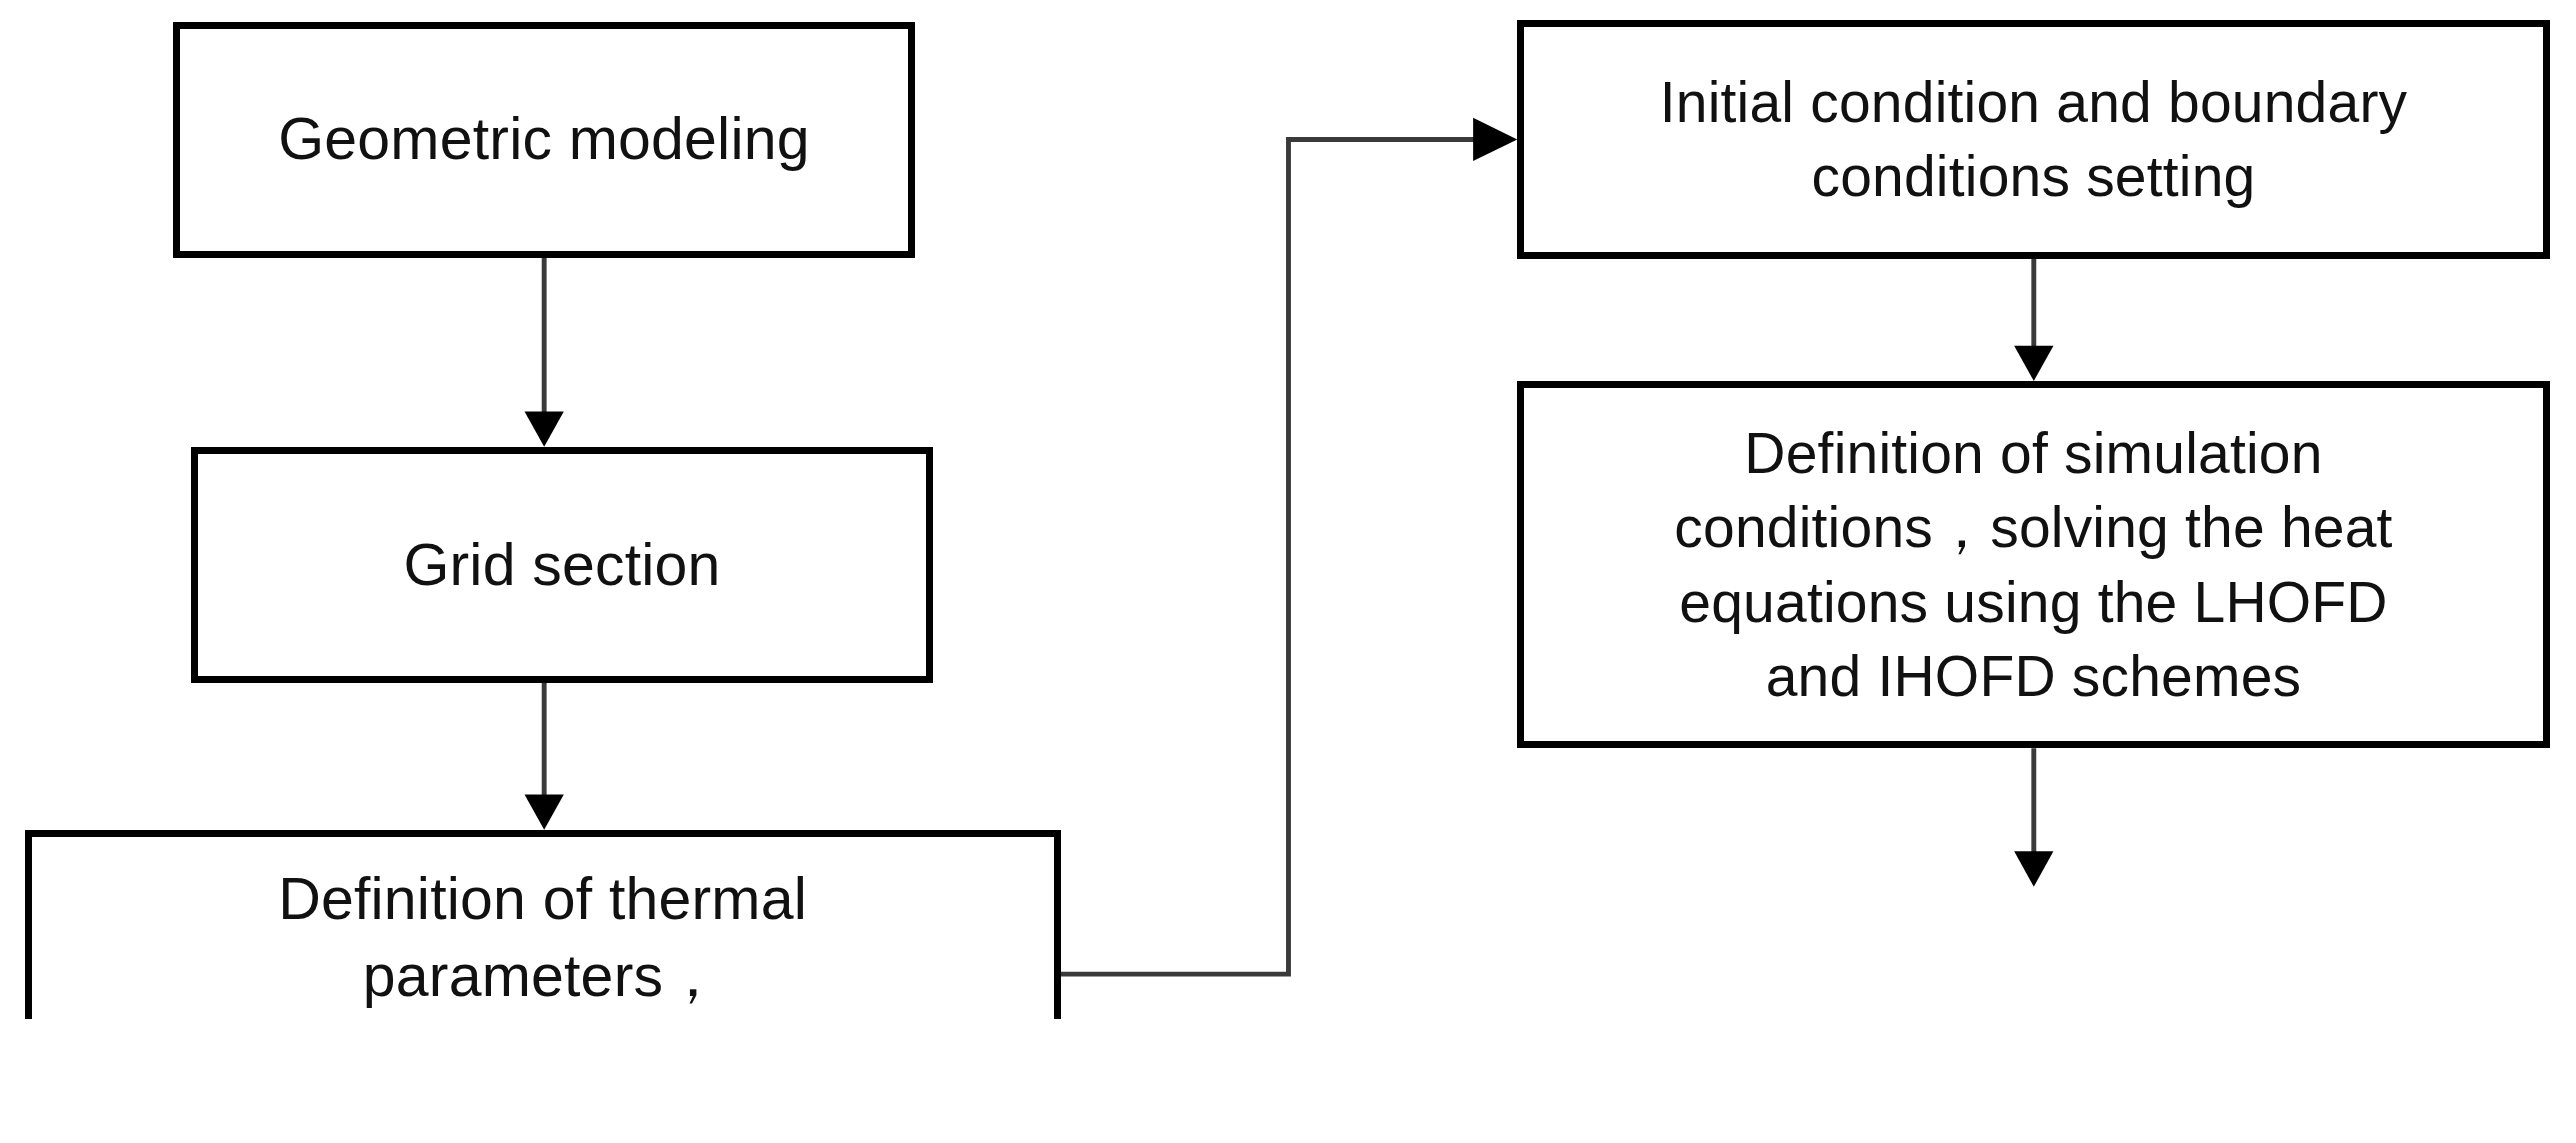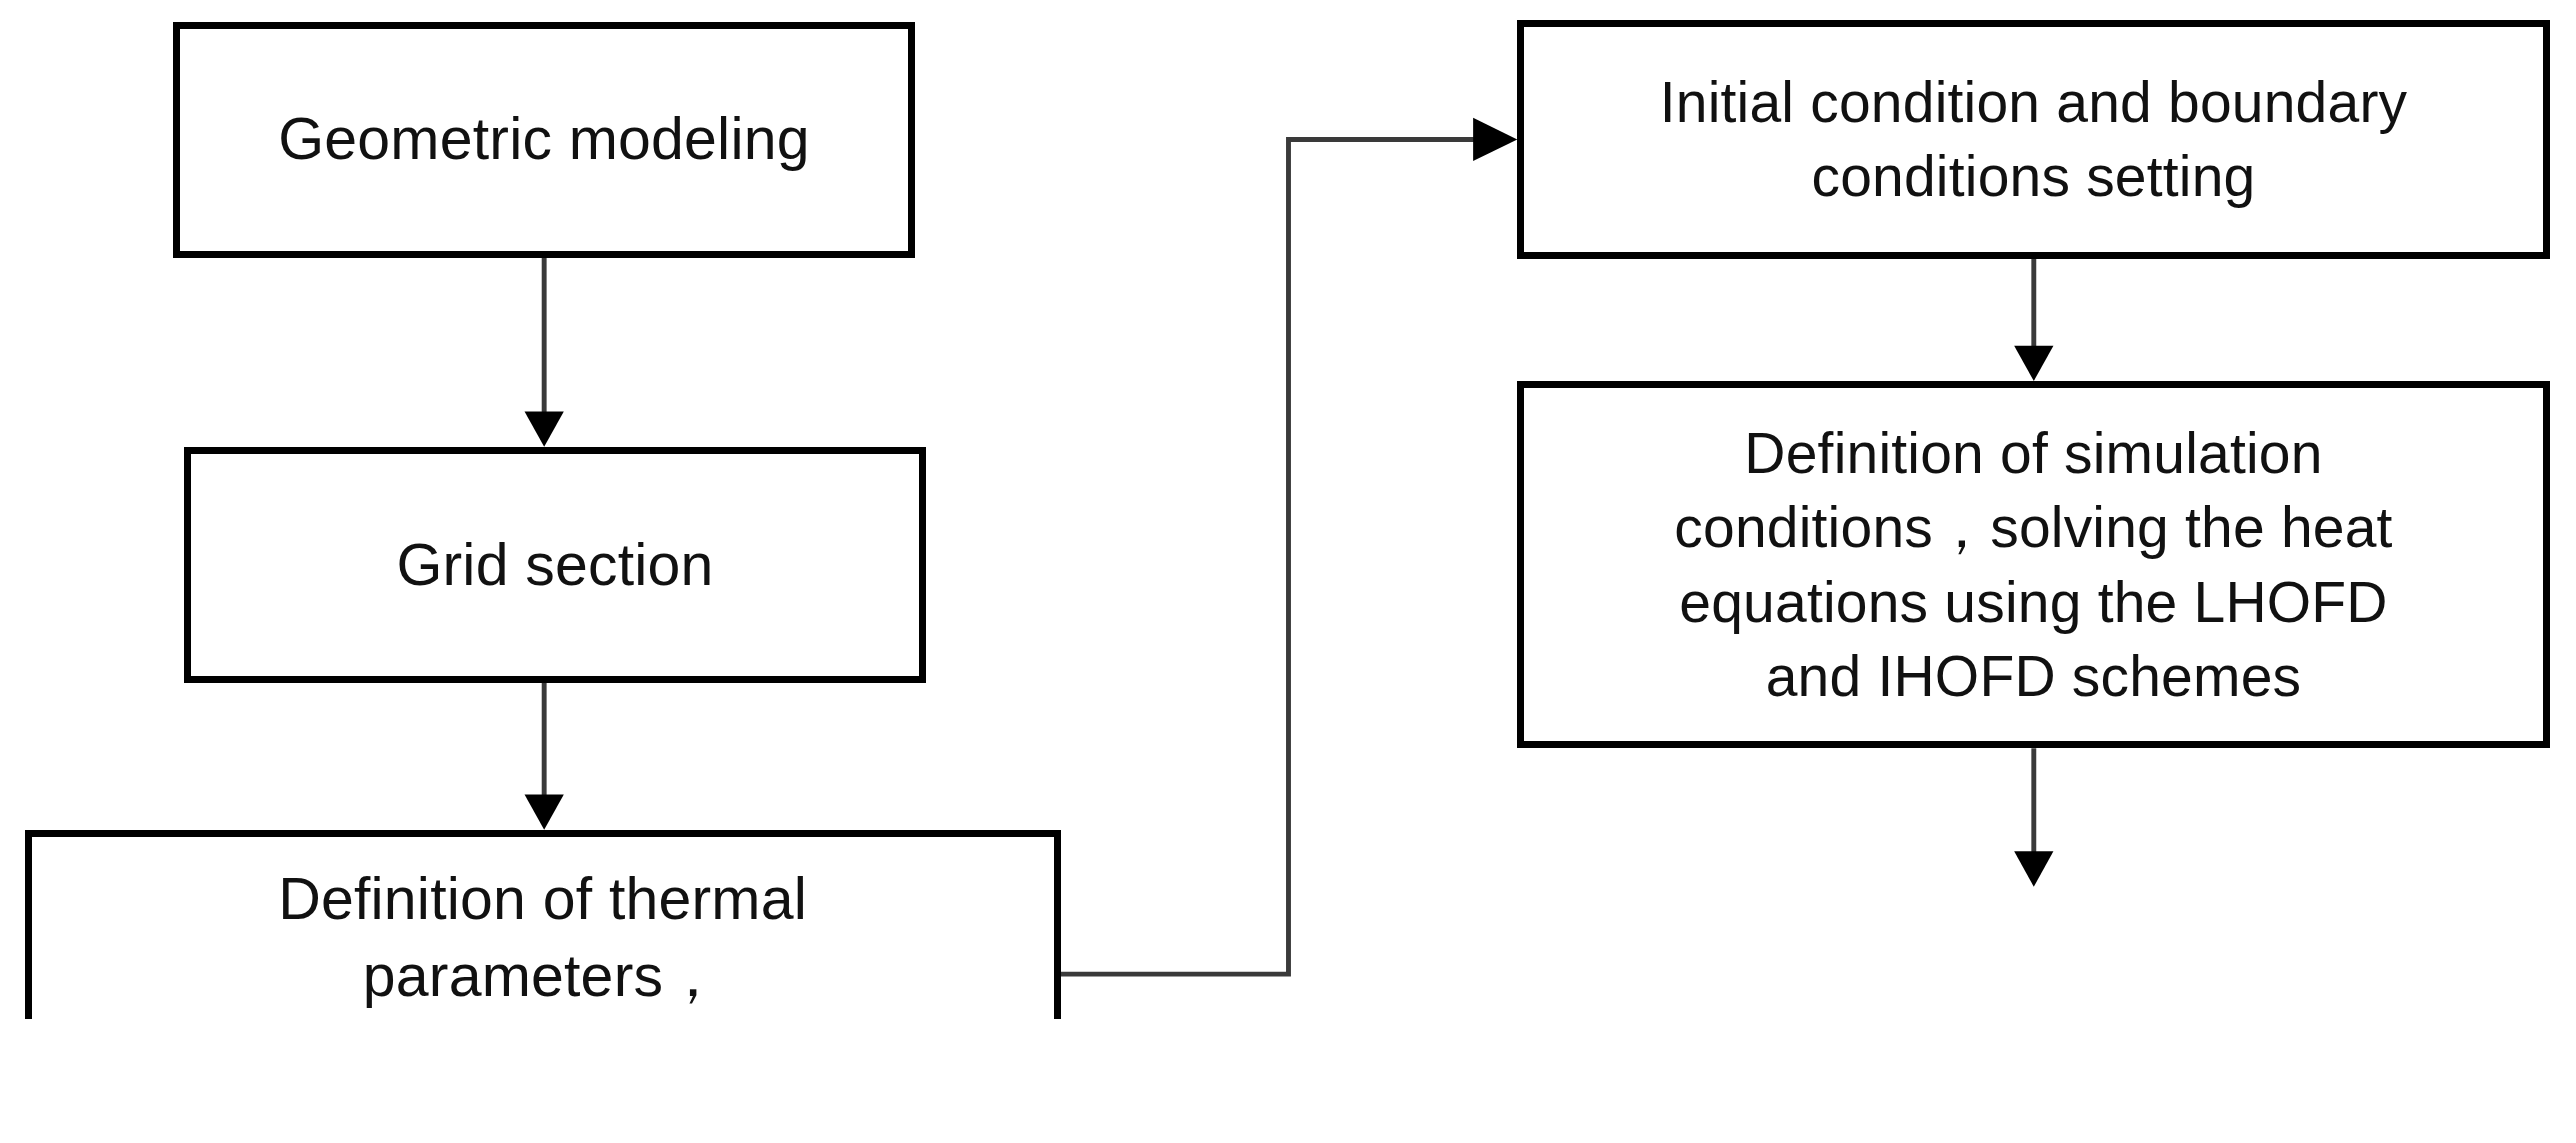--- a/index.html
+++ b/index.html
@@ -40,21 +40,21 @@
     white-space: pre-line;
   }
 
   
   #node-geometric-modeling {
     left: 173px;  top: 21.6px;
     width: 742px; height: 236px;
     font-size: 59px;
   }
   #node-grid-section {
-    left: 184px;  top: 447px;
+    left: 191px;  top: 447px;
     width: 742px; height: 236px;
     font-size: 59px;
   }
   #node-thermal-parameters {
     left: 24.6px;   top: 830px;
     width: 1036px; height: 292px;
     font-size: 59px;
   }
 
   

